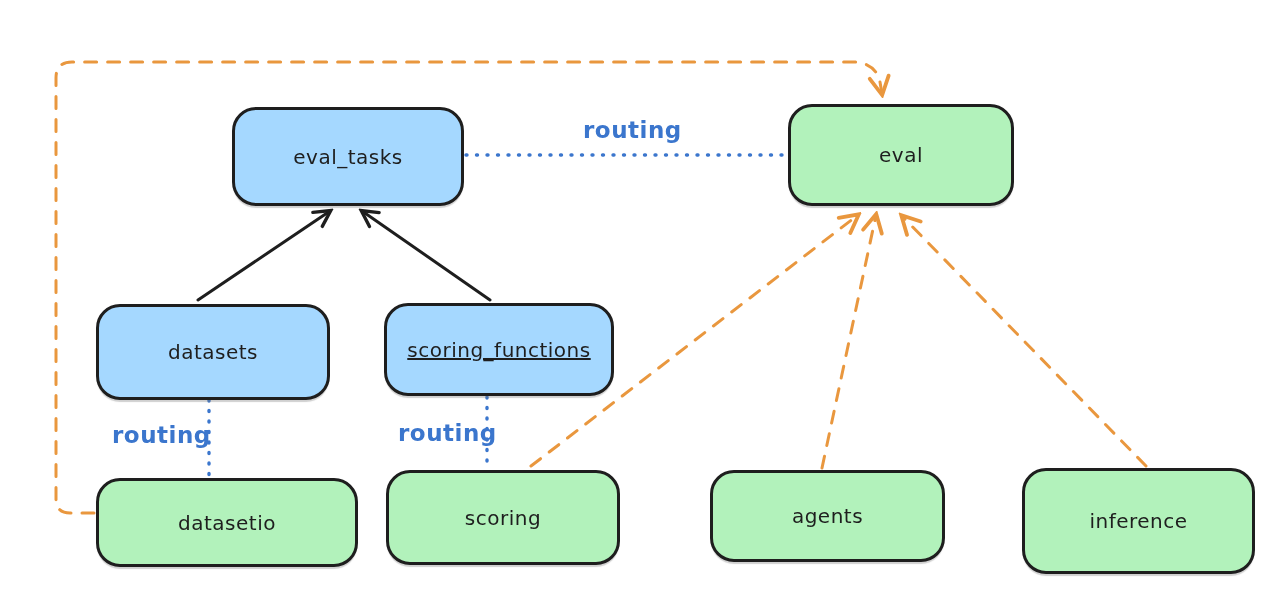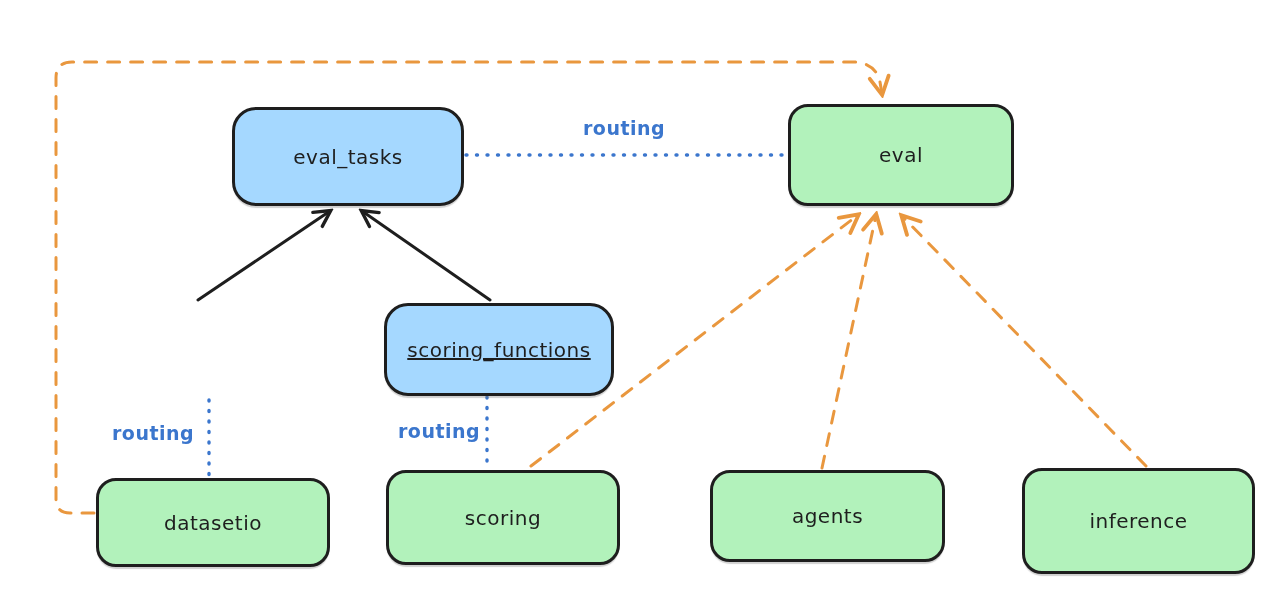--- a/index.html
+++ b/index.html
@@ -32,36 +32,36 @@
     border:3px solid var(--node-border);
     border-radius:24px;
     font-size:20px;
     letter-spacing:0.5px;
     color:var(--node-border);
     box-shadow:0 3px 1px -1px rgba(120,120,120,0.35);
     box-sizing:border-box;
     background:var(--node-green-fill);
   }
   .node-blue{background:var(--node-blue-fill);}
-  .node-green{background:var(--node-green-fill);border-radius:20px;}
+  .node-green{background:var(--node-green-fill);}
 
   .n-eval-tasks       {left:232px;top:107px;width:232px;height:99px;}
   .n-eval             {left:788px;top:104px;width:226px;height:102px;}
   .n-datasets         {left:96px; top:304px;width:234px;height:96px;}
   .n-scoring-functions{left:384px;top:303px;width:230px;height:93px;text-decoration:underline;}
-  .n-datasetio        {left:96px; top:478px;width:234px;height:89px;}
+  .n-datasetio        {left:96px; top:478px;width:262px;height:89px;}
   .n-scoring          {left:386px;top:470px;width:234px;height:95px;}
   .n-agents           {left:710px;top:470px;width:235px;height:92px;}
   .n-inference        {left:1022px;top:468px;width:233px;height:106px;}
 
   .edge-label{
     position:absolute;
     color:var(--routing-blue);
     font-weight:bold;
-    font-size:19px;
+    font-size:23px;
     letter-spacing:0.5px;
     white-space:nowrap;
   }
   .el-1{left:583px;top:117px;}
   .el-2{left:112px;top:422px;}
   .el-3{left:398px;top:420px;}
 
   .edge-dotted{
     stroke:var(--routing-blue);
     stroke-width:3.4;
@@ -112,20 +112,23 @@
   </svg>
 
   <div class="node node-blue n-eval-tasks">
     <span>eval_tasks</span>
   </div>
 
   <div class="node node-green n-eval">
     <span>eval</span>
   </div>
 
+  <div class="node node-blue n-datasets">
+    <span>datasets</span>
+  </div>
 
   <div class="node node-blue n-scoring-functions">
     <span>scoring_functions</span>
   </div>
 
   <div class="node node-green n-datasetio">
     <span>datasetio</span>
   </div>
 
   <div class="node node-green n-agents">

